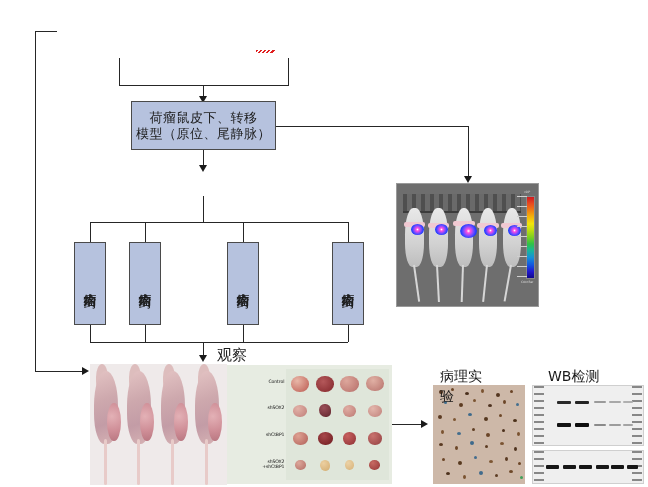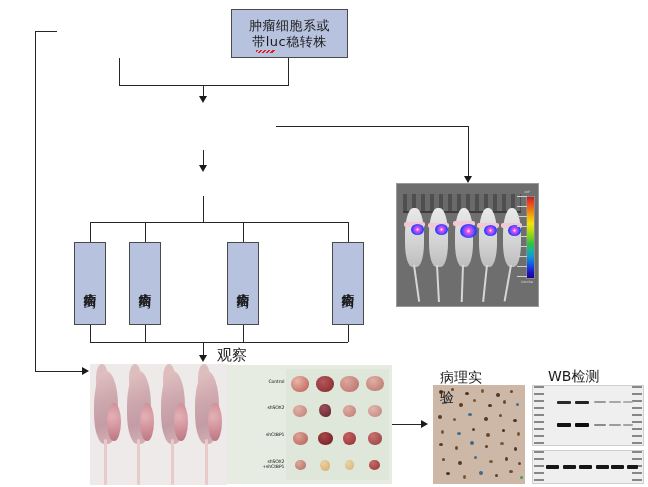--- a/index.html
+++ b/index.html
@@ -318,47 +318,47 @@
 
   <div class="conn h" style="left:35px; top:31px; width:22px;"></div>
   <div class="conn v" style="left:35px; top:31px; height:340px;"></div>
   <div class="conn h" style="left:35px; top:371px; width:49px;"></div>
   <div class="arrowhead right" style="left:82px; top:367px;"></div>
 
   <div class="conn h" style="left:392px; top:424px; width:31px;"></div>
   <div class="arrowhead right" style="left:421px; top:420px;"></div>
 
 
-  <div class="box" style="left:231px; top:9px; width:117px; height:49px;">
-    <span>肿瘤细胞系或
-带luc稳转株</span>
-  </div>
 
   <div style="position:absolute; left:256px; top:50px; width:19px; height:3px; z-index:8;
               background: repeating-linear-gradient(135deg,#e02020 0 1.5px, rgba(255,255,255,0) 1.5px 3px);"></div>
 
+  <div class="box" style="left:131px; top:101px; width:145px; height:49px;">
+    <span>荷瘤鼠皮下、转移
+模型（原位、尾静脉）</span>
+  </div>
 
 
   <div class="box vert" style="left:74px; top:242px; width:32px; height:83px;">
     <span>瘤内给药</span>
   </div>
   <div class="box vert" style="left:129px; top:242px; width:32px; height:83px;">
     <span>瘤内给药</span>
   </div>
   <div class="box vert" style="left:227px; top:242px; width:32px; height:83px;">
     <span>瘤内给药</span>
   </div>
   <div class="box vert" style="left:332px; top:242px; width:32px; height:83px;">
     <span>瘤内给药</span>
   </div>
 
   <div class="label" style="left:217px; top:346px; font-size:15px;">观察</div>
 
 
-  <div class="label" style="left:440px; top:367px; width:62px; font-size:14px; line-height:1.45;">病理实
+  <div class="label" style="left:440px; top:367px; width:62px; font-size:14px; line-height:1.45;font-family:Liberation Mono, monospace;">病理实
 验</div>
 
   <div class="label" style="left:548px; top:367px; font-size:14px;">WB检测</div>
 
   <div class="photo biolum" style="left:396px; top:183px; width:143px; height:124px;">
     <div class="plate"></div>
 
     <div class="mouse" style="left:6%;"></div>
     <div class="mouse" style="left:23%;"></div>
     <div class="mouse" style="left:41%;"></div>

